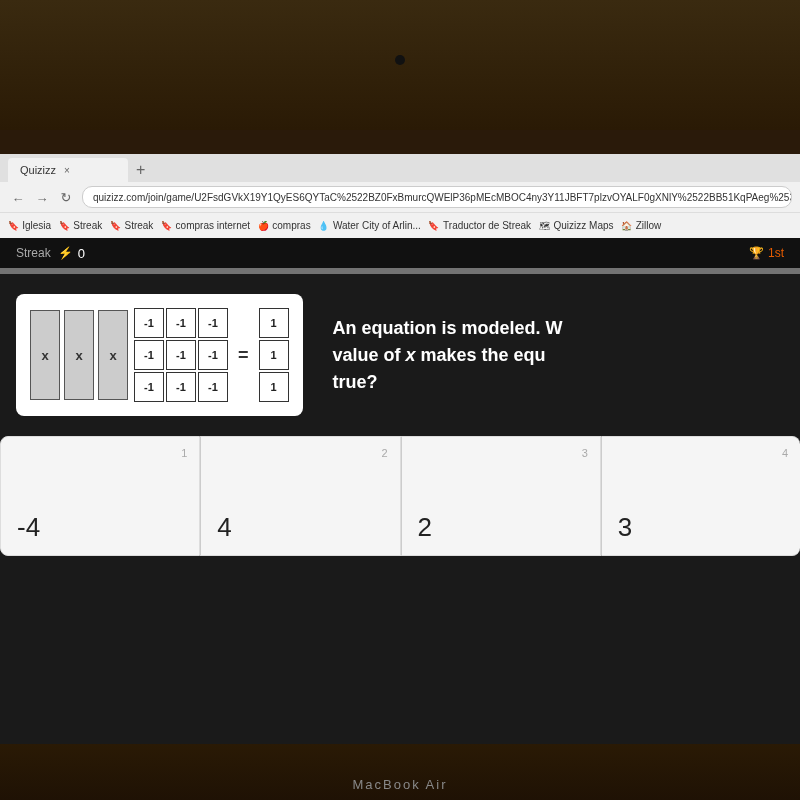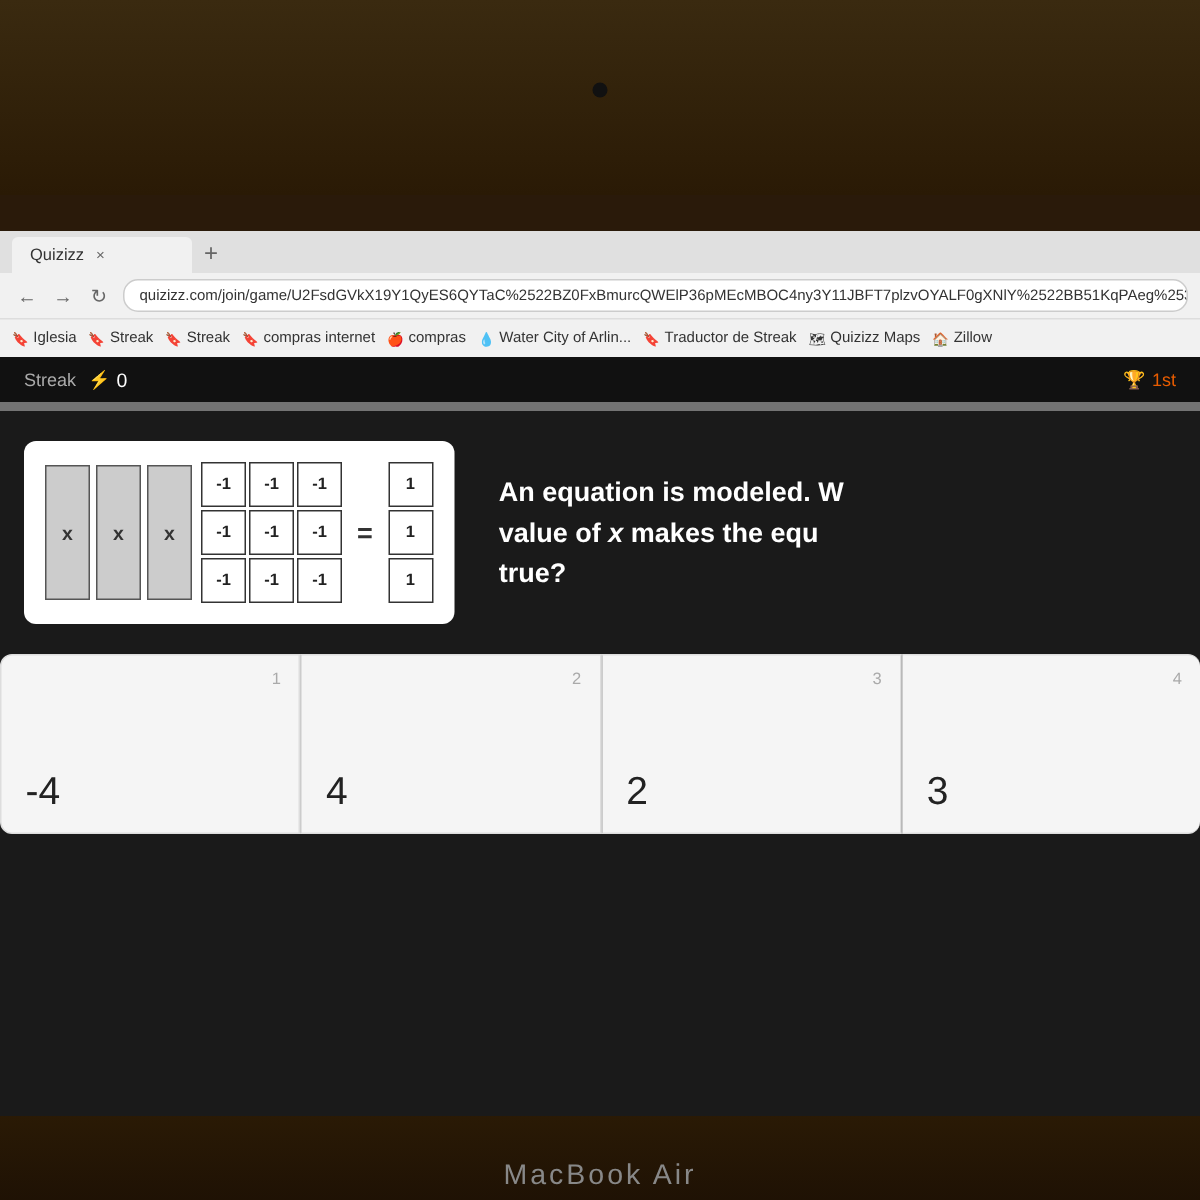--- a/index.html
+++ b/index.html
@@ -318,21 +318,21 @@
     .laptop-bottom {
       width: 800px;
       height: 80px;
       background: linear-gradient(0deg, #1a0e04 0%, #2a1a05 100%);
       display: flex;
       align-items: center;
       justify-content: center;
     }
     .macbook-label {
       color: #888;
-      font-size: 19px;
+      font-size: 13px;
       letter-spacing: 2px;
     }
   </style>
 </head>
 <body>
 
 <div class="laptop-top">
   <div class="webcam"></div>
 </div>
 

